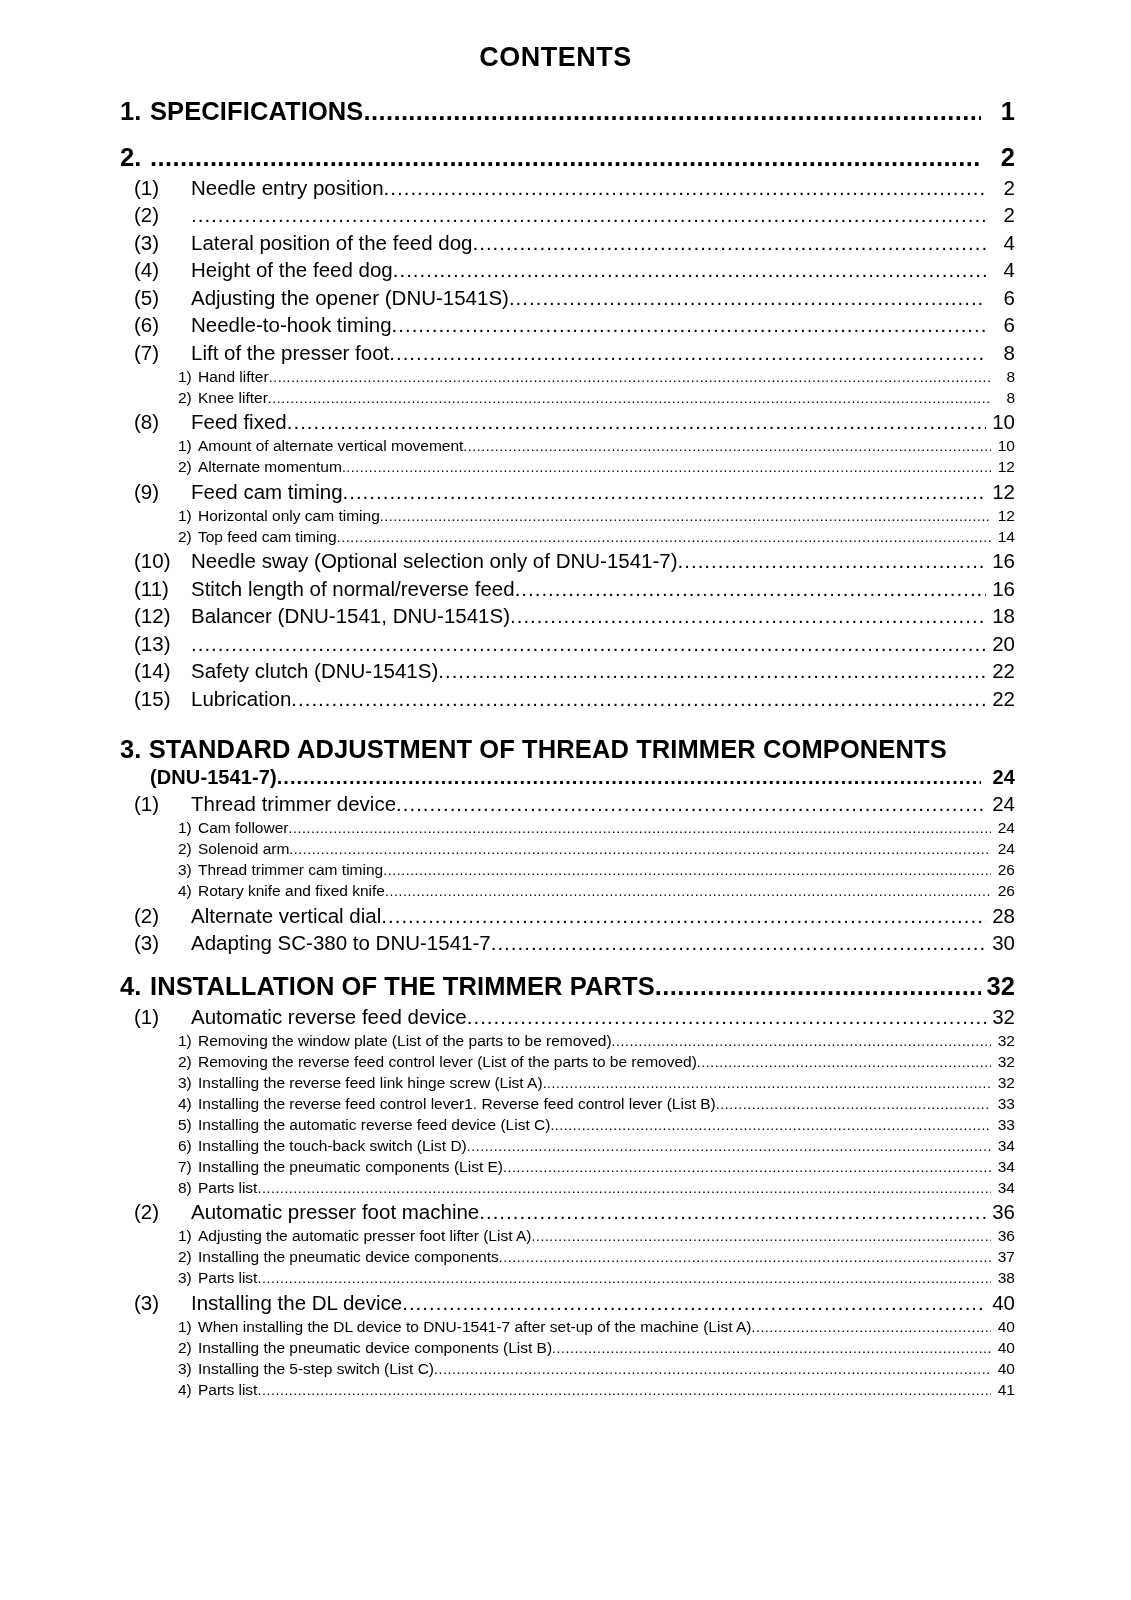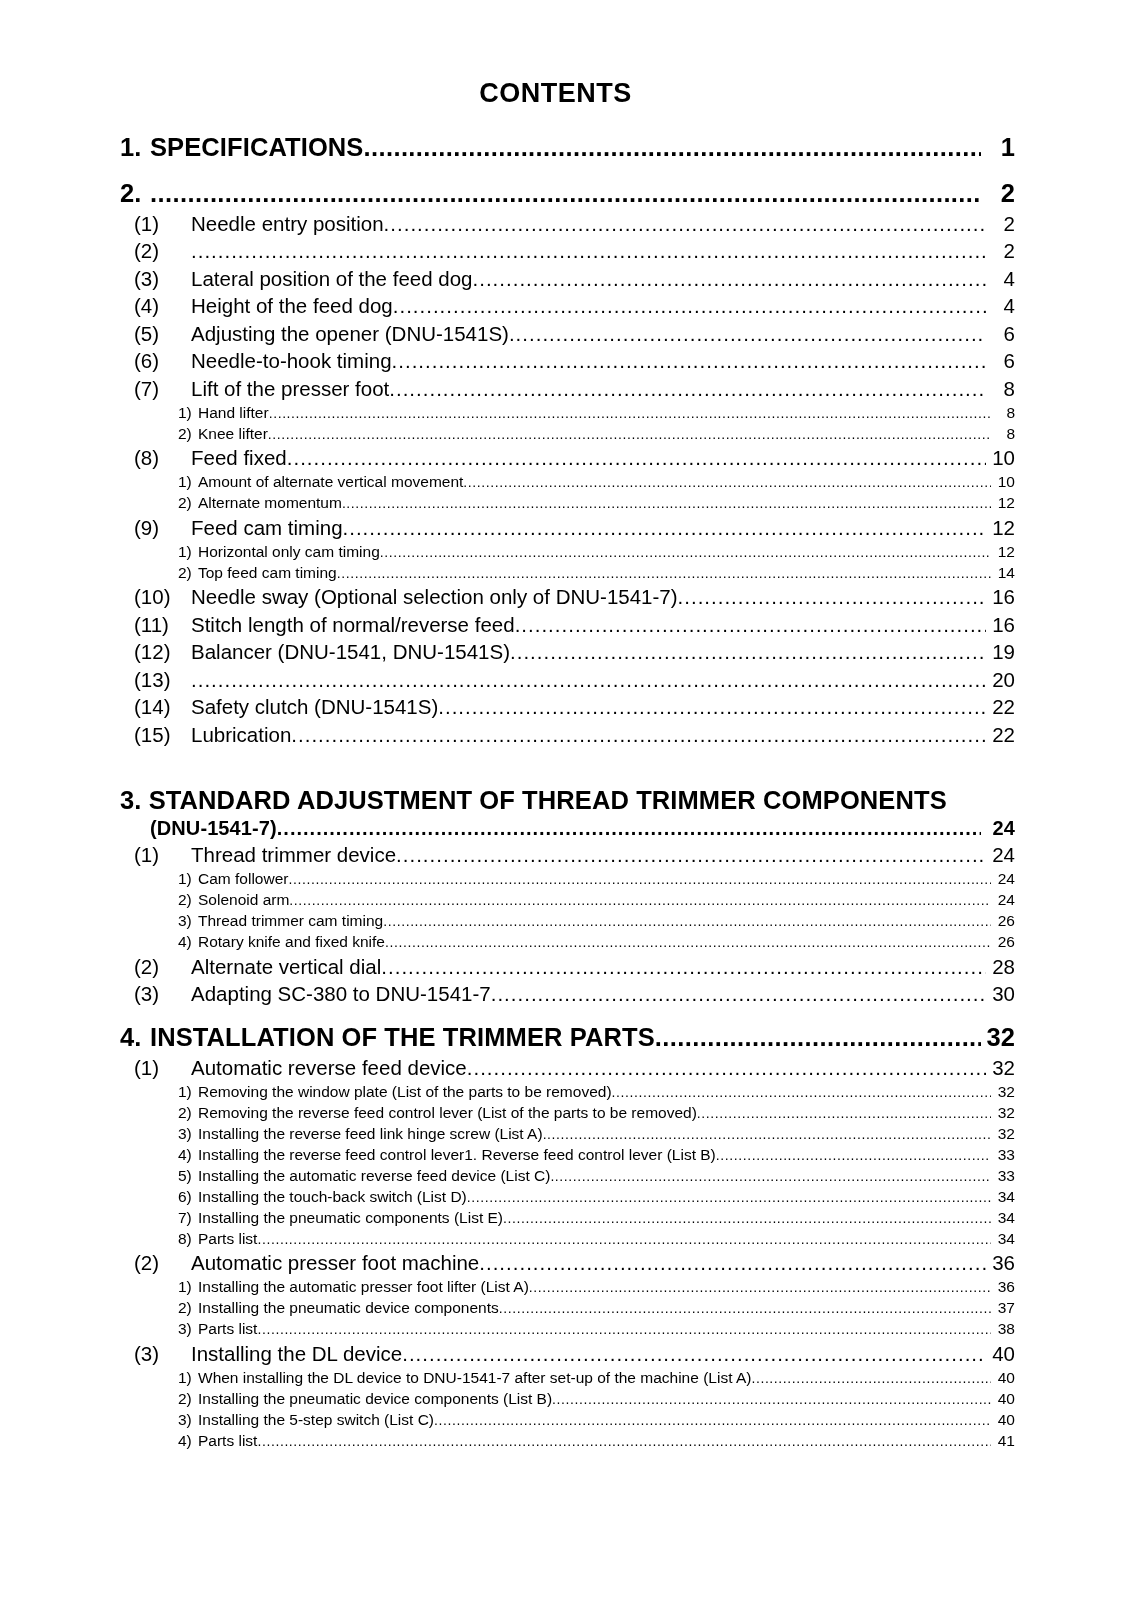--- a/index.html
+++ b/index.html
@@ -23,21 +23,21 @@
     background: #fff;
     box-sizing: border-box;
   }
 
   .contents-title {
     text-align: center;
     font-size: 27px;
     font-weight: bold;
     letter-spacing: 0.5px;
     margin: 0;
-    padding-top: 78px;
+    padding-top: 42px;
     padding-right: 20px;
   }
 
   .toc {
     margin-top: 24px;
     padding-left: 120px;
     padding-right: 116px;
   }
 
   
@@ -79,21 +79,21 @@
     margin-top: 17px;
     letter-spacing: 0.1px;
   }
   .lvl1 .num { width: 30px; }
   .lvl1 .pg  { width: 34px; }
   .lvl1 .leader::after { letter-spacing: 0.4px; }
 
   .lvl1.first { margin-top: 20px; }
 
   
-  .lvl1-wrap { margin-top: 39px; }
+  .lvl1-wrap { margin-top: 24px; }
   .lvl1-wrap .line1 {
     font-size: 25.5px;
     font-weight: bold;
     letter-spacing: 0.1px;
     white-space: pre;
   }
   .lvl1-wrap .line2 {
     font-size: 20px;
     font-weight: bold;
     letter-spacing: 0.1px;
@@ -241,21 +241,21 @@
       <div class="row lvl2">
         <span class="num">(11)</span>
         <span class="label">Stitch length of normal/reverse feed</span>
         <span class="leader"></span>
         <span class="pg">16</span>
       </div>
       <div class="row lvl2">
         <span class="num">(12)</span>
         <span class="label">Balancer (DNU-1541, DNU-1541S)</span>
         <span class="leader"></span>
-        <span class="pg">19</span>
+        <span class="pg">18</span>
       </div>
       <div class="row lvl2">
         <span class="num">(13)</span>
         <span class="leader"></span>
         <span class="pg">20</span>
       </div>
       <div class="row lvl2">
         <span class="num">(14)</span>
         <span class="label">Safety clutch (DNU-1541S)</span>
         <span class="leader"></span>
@@ -378,21 +378,21 @@
         <span class="pg">34</span>
       </div>
       <div class="row lvl2">
         <span class="num">(2)</span>
         <span class="label">Automatic presser foot machine</span>
         <span class="leader"></span>
         <span class="pg">36</span>
       </div>
       <div class="row lvl3">
         <span class="num">1)</span>
-        <span class="label">Installing the automatic presser foot lifter (List A)</span>
+        <span class="label">Adjusting the automatic presser foot lifter (List A)</span>
         <span class="leader"></span>
         <span class="pg">36</span>
       </div>
       <div class="row lvl3">
         <span class="num">2)</span>
         <span class="label">Installing the pneumatic device components</span>
         <span class="leader"></span>
         <span class="pg">37</span>
       </div>
       <div class="row lvl3">

